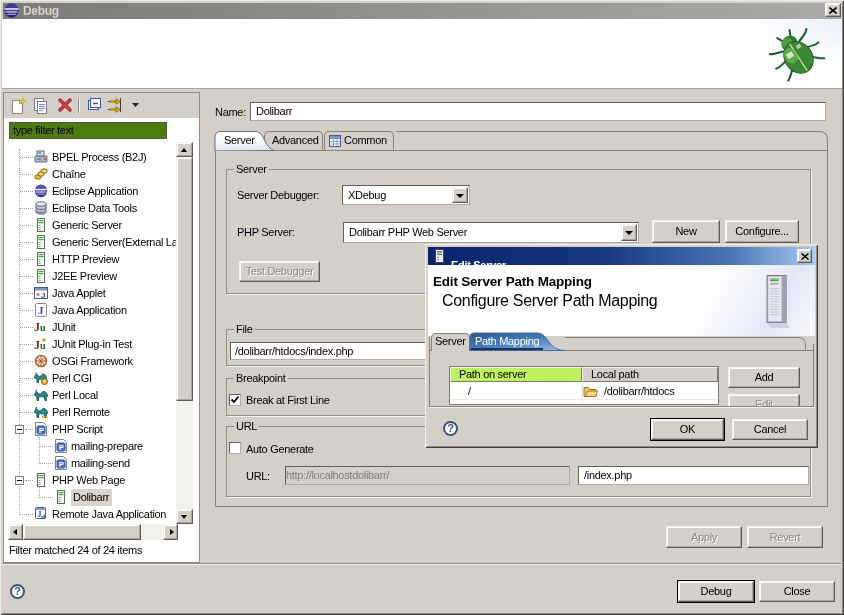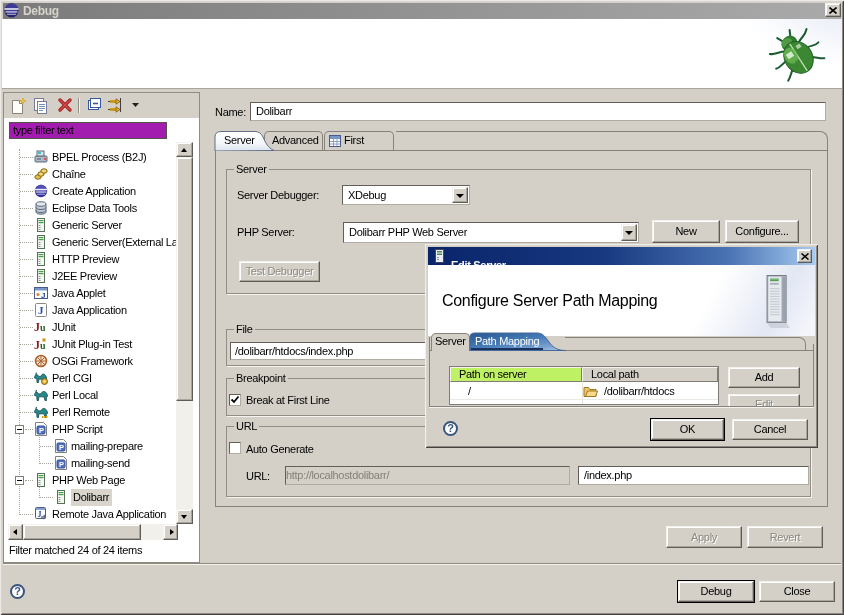--- a/index.html
+++ b/index.html
@@ -126,21 +126,21 @@
       <path d="M9 1.8 l4 2.7 -4 2.7 z" fill="#e0b030" stroke="#806010" stroke-width="0.8"></path>
       <path d="M1 12.5 h8" stroke="#404040"></path>
       <path d="M3 12.5 h6" stroke="#c89820" stroke-width="3"></path>
       <path d="M9 9.8 l4 2.7 -4 2.7 z" fill="#e0b030" stroke="#806010" stroke-width="0.8"></path>
       <path d="M13.5 1 v14" stroke="#404040"></path>
     </g>
 
     <path d="M121 6 h7 l-3.5 4 z" fill="#202020"></path>
   </svg>
 
-  <div class="a" style="left:5px;top:29px;width:158px;height:17px;background:#a21caf;border:1px solid #565349;line-height:15px;padding-left:3px">type filter text</div>
+  <div class="a" style="left:5px;top:29px;width:158px;height:17px;background:#4d7c0f;border:1px solid #565349;line-height:15px;padding-left:3px">type filter text</div>
 
   <div id="tree" class="a" style="left:0;top:49px;width:172px;height:426px;overflow:hidden">
     <div class="a" style="left:15px;top:7px;width:1px;height:366px;border-left:1px dotted #a8a49a"></div>
     <div class="a" style="left:35px;top:288px;width:1px;height:34px;border-left:1px dotted #a8a49a"></div>
     <div class="a" style="left:35px;top:339px;width:1px;height:17px;border-left:1px dotted #a8a49a"></div>
     <div class="row" style="top:7px">
         <i class="tc"></i>
         <svg class="ti" viewBox="0 0 16 16">
           <rect x="2" y="7" width="12" height="6" rx="1" fill="#b0bcc8" stroke="#5a6a7a"></rect>
           <rect x="4" y="2" width="7" height="5" fill="#d8e0e8" stroke="#5a6a7a"></rect>
@@ -167,21 +167,21 @@
       </div>
     <div class="row" style="top:41px">
         <i class="tc"></i>
         <svg class="ti" viewBox="0 0 16 16">
           <circle cx="8" cy="8" r="6.2" fill="#32329a"></circle>
           <circle cx="8" cy="6.6" r="4.8" fill="#5050b4"></circle>
           <rect x="1.8" y="5.8" width="12.4" height="1.5" fill="#e8e8f8"></rect>
           <rect x="2.6" y="8.4" width="10.8" height="1.3" fill="#c0c0e0"></rect>
           <rect x="4" y="10.8" width="8" height="1.1" fill="#9090c8"></rect>
         </svg>
-        <span class="tt">Create Application</span>
+        <span class="tt">Eclipse Application</span>
       </div>
     <div class="row" style="top:58px">
         <i class="tc"></i>
         <svg class="ti" viewBox="0 0 16 16">
           <path d="M3 4 v8 c0 1.4 2.2 2.2 5 2.2 s5 -0.8 5 -2.2 v-8" fill="#c0c8d4" stroke="#5a6a7a"></path>
           <ellipse cx="8" cy="4" rx="5" ry="2.2" fill="#e4e8f0" stroke="#5a6a7a"></ellipse>
           <path d="M3 7.5 c0 1.2 2.2 2 5 2 s5 -0.8 5 -2 M3 10.5 c0 1.2 2.2 2 5 2 s5 -0.8 5 -2" fill="none" stroke="#5a6a7a"></path>
         </svg>
         <span class="tt">Eclipse Data Tools</span>
       </div>
@@ -427,21 +427,21 @@
     </defs>
   <path d="M1 21 L1 7 Q1 1.5 7 1.5 L41 1.5 Q46.5 1.5 49 7 C51.5 12.5 53.5 17.5 60 20.5 Z" fill="url(#selt)" stroke="#5f6e84" stroke-width="1"></path>
 </svg>
 <div class="a" style="left:224px;top:134px">Server</div>
 <div class="a" style="left:272px;top:134px">Advanced</div>
 <svg class="a" style="left:329px;top:135px" width="12" height="12" viewBox="0 0 12 12">
     <rect x="0.5" y="0.5" width="11" height="11" fill="#fff" stroke="#4a5a8a"></rect>
     <rect x="1" y="1" width="10" height="3" fill="#7a96c8"></rect>
     <path d="M1 6.5 h10 M1 9 h10 M4.5 4 v7 M8 4 v7" stroke="#8aa0c8" fill="none"></path>
   </svg>
-<div class="a" style="left:344px;top:134px">First</div>
+<div class="a" style="left:344px;top:134px">Common</div>
 
 <div class="grp" style="left:226px;top:169px;width:585px;height:125px">
     <span class="leg" style="left:7px">Server</span>
   </div>
 <div class="a" style="left:237px;top:189px">Server Debugger:</div>
 <div class="field" style="left:342px;top:185px;width:128px;height:20px;line-height:18px;padding-left:5px">XDebug<span class="dd"></span></div>
 <div class="a" style="left:237px;top:226px">PHP Server:</div>
 <div class="field" style="left:343px;top:222px;width:296px;height:21px;line-height:19px;padding-left:5px">Dolibarr PHP Web Server<span class="dd"></span></div>
 <div class="btn" style="left:652px;top:220px;width:68px;height:23px;line-height:21px">New</div>
 <div class="btn" style="left:725px;top:220px;width:74px;height:23px;line-height:21px">Configure...</div>
@@ -493,20 +493,21 @@
     <div class="a" style="left:23px;top:12px;font-weight:bold;color:#fff">Edit Server</div>
     <div class="btn" style="left:369px;top:2px;width:15px;height:14px">
         <svg width="8" height="7" viewBox="0 0 8 7" style="position:absolute;left:3px;top:3px">
           <path d="M0.5 0.5 L7.5 6.5 M7.5 0.5 L0.5 6.5" stroke="#000" stroke-width="1.5"></path>
         </svg>
       </div>
   </div>
 
   <div class="a" style="left:3px;top:21px;width:387px;height:71px;background:#fff">
     <div class="a" style="right:0;top:0;width:180px;height:71px;background:linear-gradient(118deg,#ffffff 42%,#f2f4fa 58%,#e2e7f4 76%,#f5f6fb 96%)"></div>
+    <div class="a" style="left:5px;top:9px;font-size:13.5px;font-weight:bold;letter-spacing:-0.2px">Edit Server Path Mapping</div>
     <div class="a" style="left:14px;top:27px;font-size:16px">Configure Server Path Mapping</div>
     <svg class="a" style="left:336px;top:9px" width="26" height="56" viewBox="0 0 30 62">
       <rect x="3.5" y="0.5" width="22" height="54" fill="#b4bac4" stroke="#6a7078"></rect>
       <rect x="5" y="2" width="15" height="51" fill="#e6e9ee"></rect>
       <rect x="21" y="2" width="3.5" height="51" fill="#9aa2ae"></rect>
       <rect x="7" y="4" width="10" height="3" fill="#5a9a5a"></rect>
       <rect x="7" y="4" width="10" height="1.2" fill="#8cc88c"></rect>
       <rect x="7" y="9" width="10" height="2" fill="#a8b0ba"></rect>
       <g fill="#c4cad2">
           <rect x="7" y="15" width="11" height="1.2"></rect>

